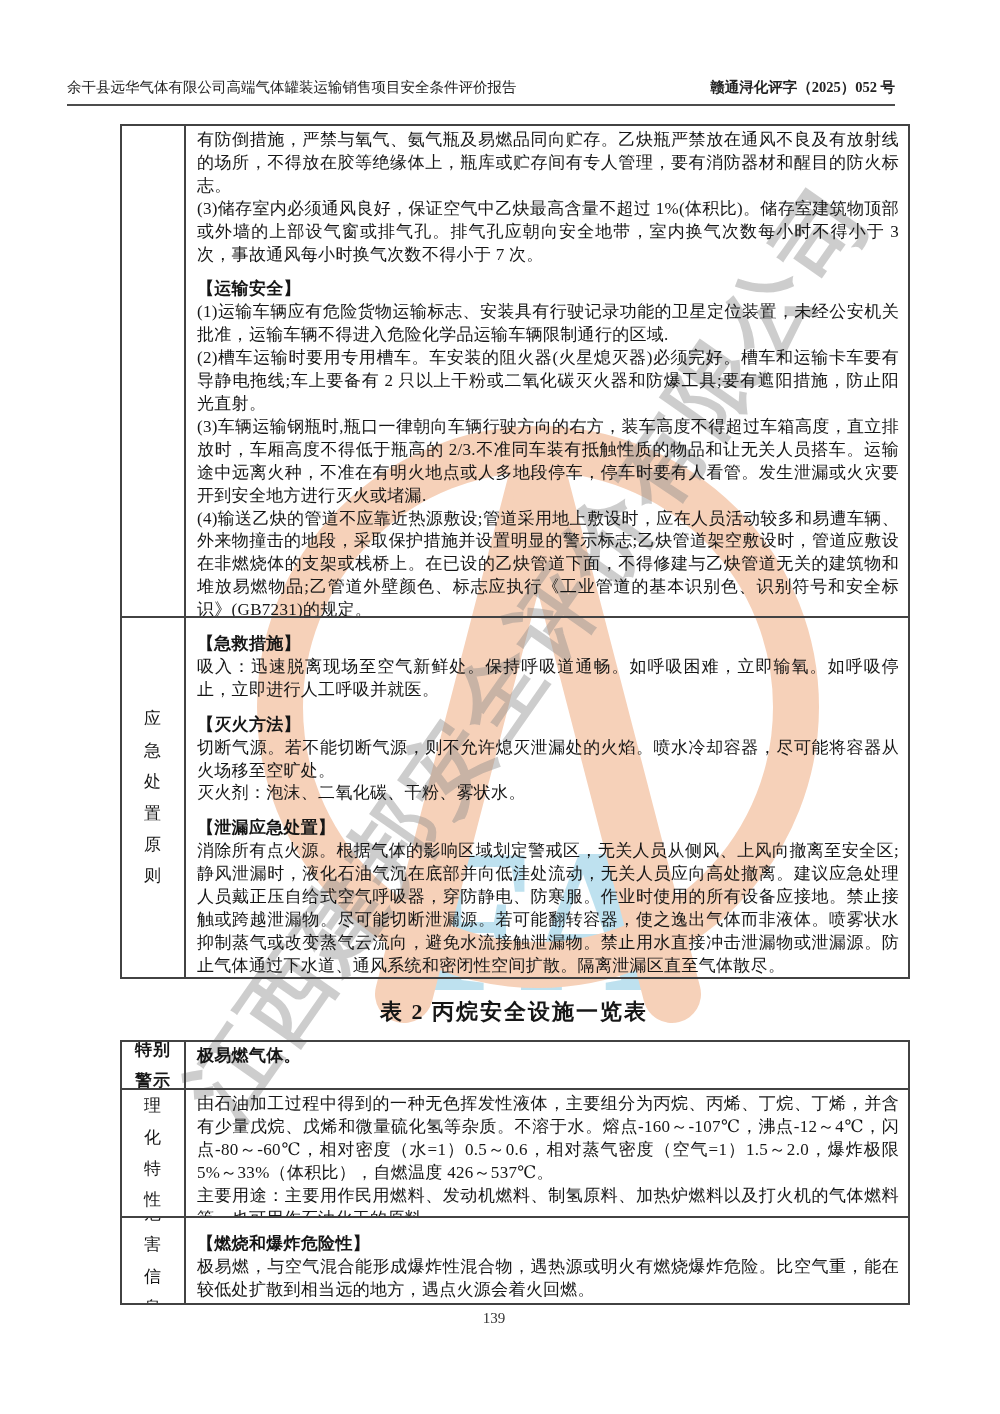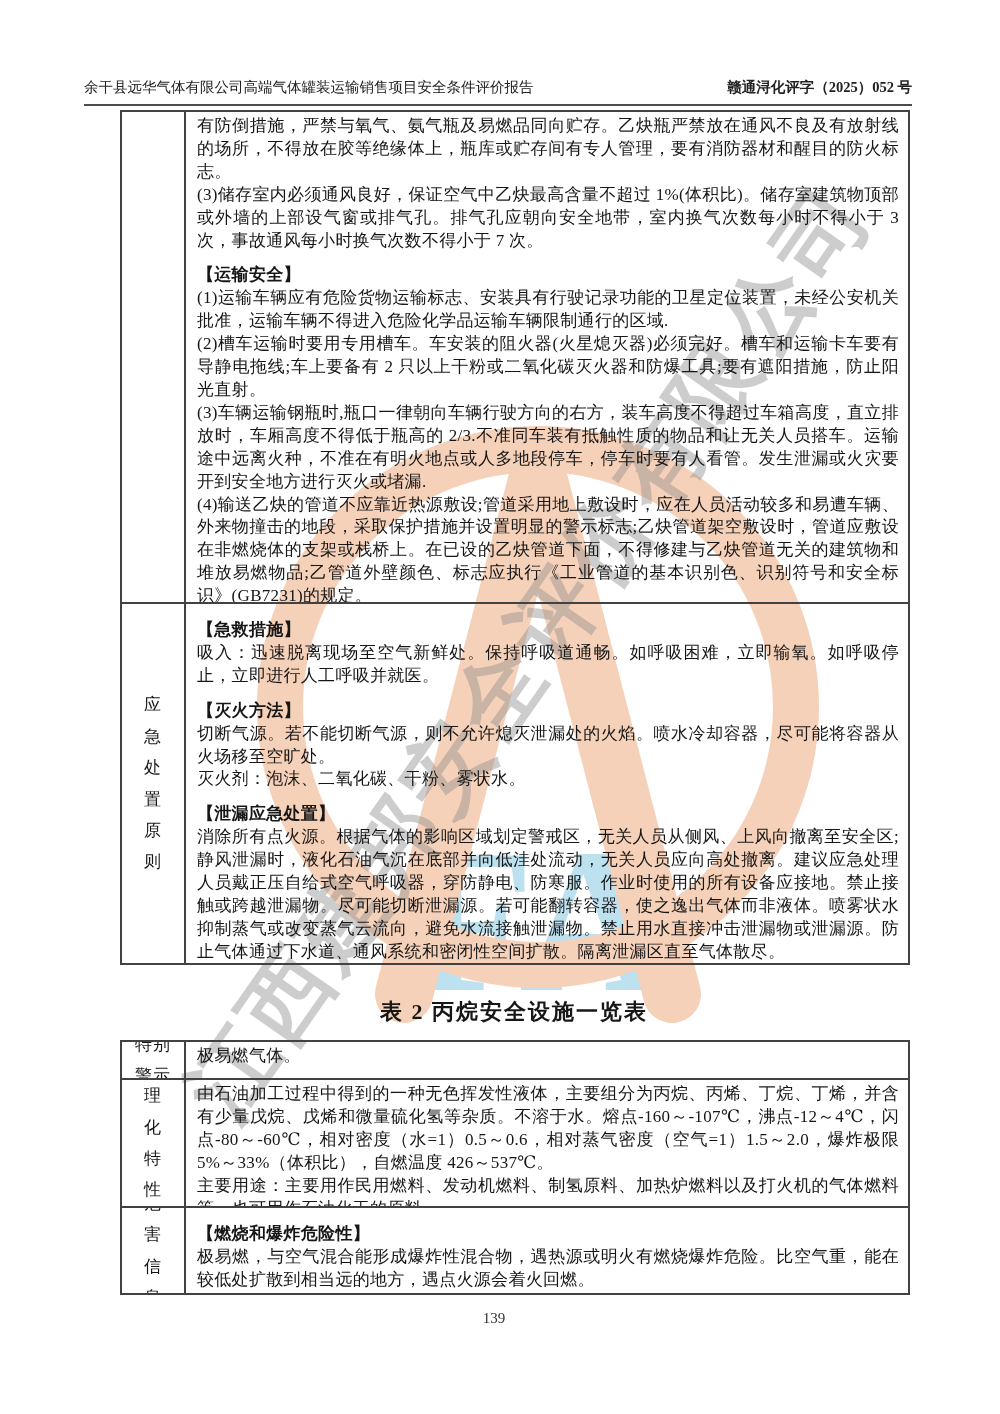--- a/index.html
+++ b/index.html
@@ -17,36 +17,36 @@
   .wm-company{
     left:529px;top:652px;transform:translate(-50%,-50%) rotate(-55deg);
     font-size:88px;font-weight:bold;letter-spacing:5px;white-space:nowrap;
     color:#8a8a8a;opacity:.42;
   }
 
   
   .content{position:relative;z-index:1;}
 
   .header{
-    position:absolute;left:84px;top:78px;width:828px;
+    position:absolute;left:67px;top:78px;width:828px;
     display:flex;justify-content:space-between;align-items:flex-end;
     border-bottom:2px solid #4c4c4c;padding-bottom:7px;
     font-size:14.5px;color:#222;
   }
   .header .hl{font-weight:normal;}
   .header .hr{font-weight:bold;}
 
   .t-table{position:absolute;left:120px;width:790px;border:2px solid #424242;background:transparent;}
-  #table1{top:110px;}
+  #table1{top:124px;}
   #table2{top:1040px;}
   .t-row{display:flex;border-top:2px solid #424242;overflow:hidden;}
   .t-row:first-child{border-top:none;}
   #table1 .t-row:nth-child(1){height:490px;}
   #table1 .t-row:nth-child(2){height:361px;}
-  #table2 .t-row:nth-child(1){height:36px;}
+  #table2 .t-row:nth-child(1){height:46px;font-weight:bold;}
   #table2 .t-row:nth-child(2){height:128px;}
   #table2 .t-row:nth-child(3){height:87px;}
   .t-label{
     flex:0 0 64px;border-right:2px solid #424242;
     display:flex;align-items:center;justify-content:center;
     font-size:17px;line-height:1.85;letter-spacing:1px;
     white-space:pre-line;text-align:center;
   }
   .t-content{
     flex:1;padding:3px 9px 0 11px;

